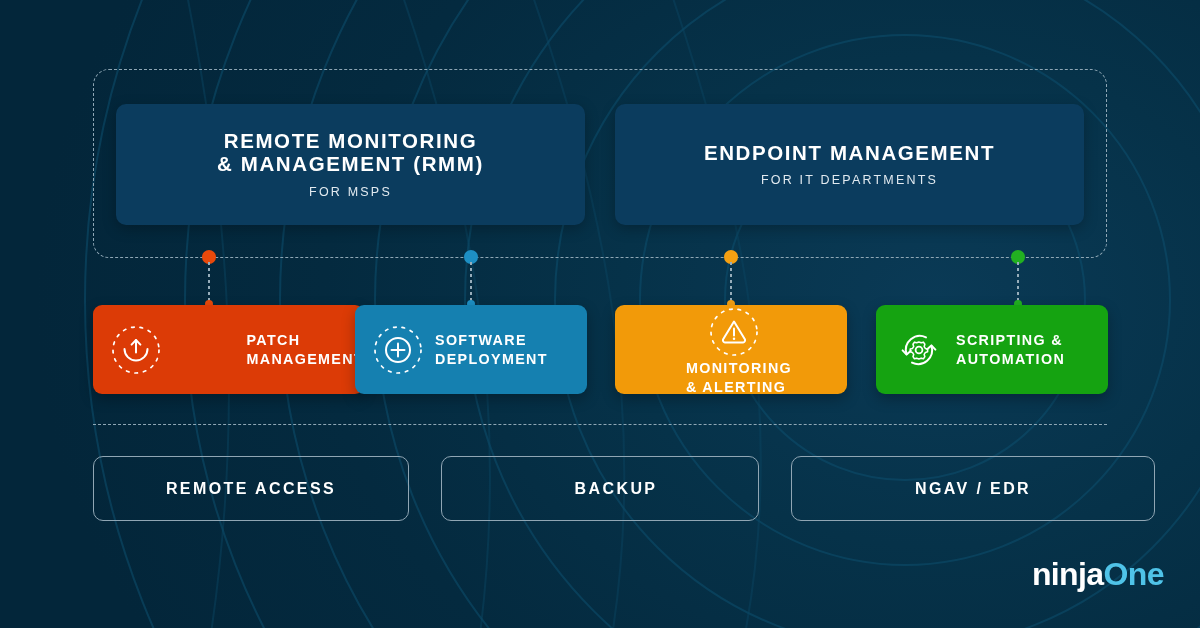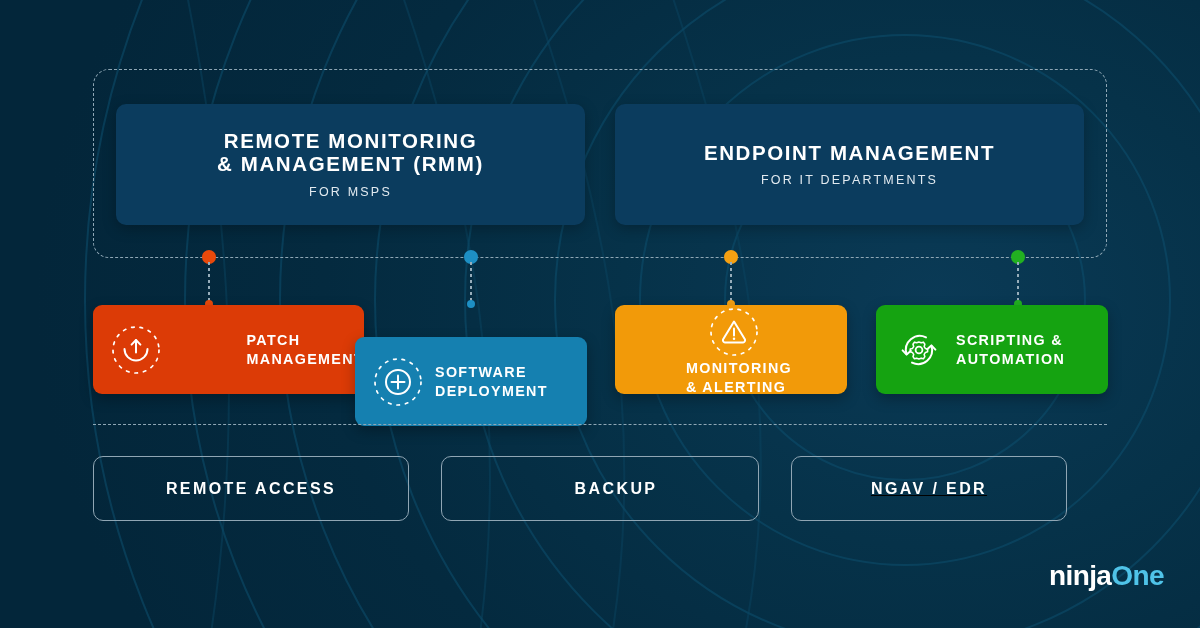--- a/index.html
+++ b/index.html
@@ -166,21 +166,21 @@
     font-weight: bold;
     letter-spacing: 2.4px;
     text-transform: uppercase;
   }
 
   
   .logo {
     position: absolute;
     right: 36px;
     bottom: 38px;
-    font-size: 28px;
+    font-size: 32px;
     font-weight: bold;
     letter-spacing: -0.6px;
     line-height: 1;
     user-select: none;
   }
   .logo .ninja { color: #ffffff; }
   .logo .one   { color: #4fc3e8; }
 </style>
 </head>
 <body>
@@ -244,21 +244,21 @@
     <svg class="fc-icon" viewBox="0 0 54 54">
       <circle cx="27" cy="27" r="23" fill="none" stroke="#ffffff" stroke-width="1.7" stroke-linecap="round" stroke-dasharray="2.6 6"></circle>
       <path d="M 15.5 26 A 11.5 11.5 0 0 0 38.5 26" fill="none" stroke="#ffffff" stroke-width="2" stroke-linecap="round"></path>
       <line x1="27" y1="17" x2="27" y2="29.5" stroke="#ffffff" stroke-width="2" stroke-linecap="round"></line>
       <polyline points="22.6,21.6 27,17 31.4,21.6" fill="none" stroke="#ffffff" stroke-width="2" stroke-linecap="round" stroke-linejoin="round"></polyline>
     </svg>
     <div class="fc-label">PATCH
 MANAGEMENT</div>
   </div>
 
-  <div class="feature-card" style="left:355px; width:232px; background:#1580b0;margin-top:32px;">
+  <div class="feature-card" style="left:355px; width:232px; background:#1580b0;">
     <svg class="fc-icon" viewBox="0 0 54 54">
       <circle cx="27" cy="27" r="23" fill="none" stroke="#ffffff" stroke-width="1.7" stroke-linecap="round" stroke-dasharray="2.6 6"></circle>
       <circle cx="27" cy="27" r="12" fill="none" stroke="#ffffff" stroke-width="2"></circle>
       <line x1="27" y1="20.5" x2="27" y2="33.5" stroke="#ffffff" stroke-width="2" stroke-linecap="round"></line>
       <line x1="20.5" y1="27" x2="33.5" y2="27" stroke="#ffffff" stroke-width="2" stroke-linecap="round"></line>
     </svg>
     <div class="fc-label">SOFTWARE
 DEPLOYMENT</div>
   </div>
 
@@ -291,21 +291,21 @@
   </div>
 
   <div class="mid-divider"></div>
 
   <div class="outline-box" style="left:93px; width:316px;">
     <div class="ob-label">REMOTE ACCESS</div>
   </div>
   <div class="outline-box" style="left:441px; width:318px;padding-left:32px;">
     <div class="ob-label">BACKUP</div>
   </div>
-  <div class="outline-box" style="left:791px; width:276px;text-decoration:underline;">
+  <div class="outline-box" style="left:791px; width:364px;">
     <div class="ob-label">NGAV / EDR</div>
   </div>
 
   <div class="logo">
     <span class="ninja">ninja</span><span class="one">One</span>
   </div>
 
 </div>
 
 </body></html>

